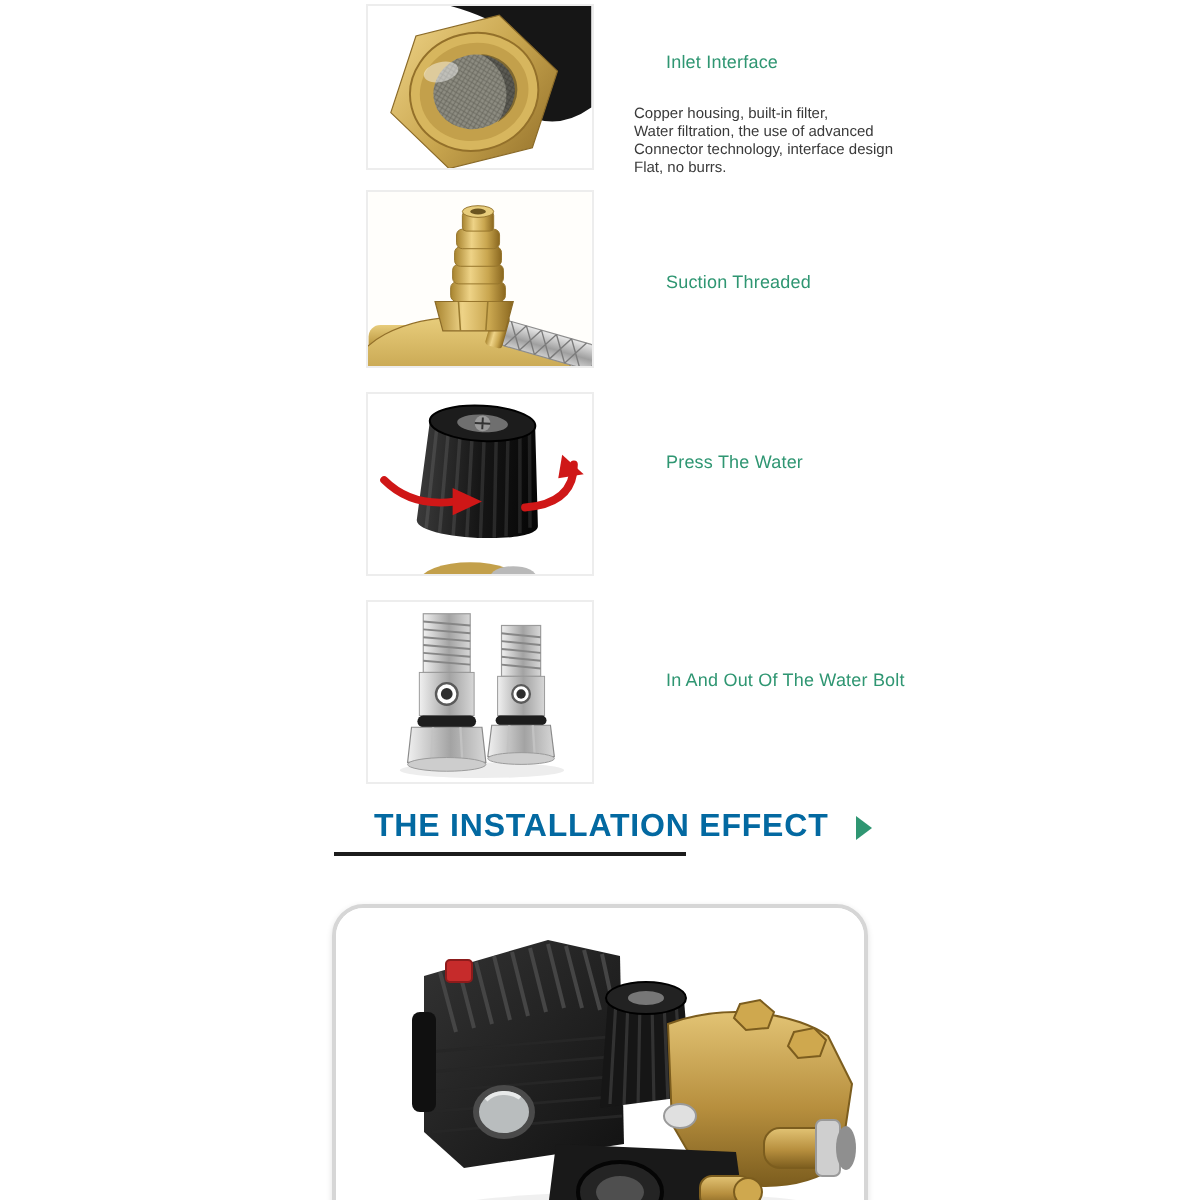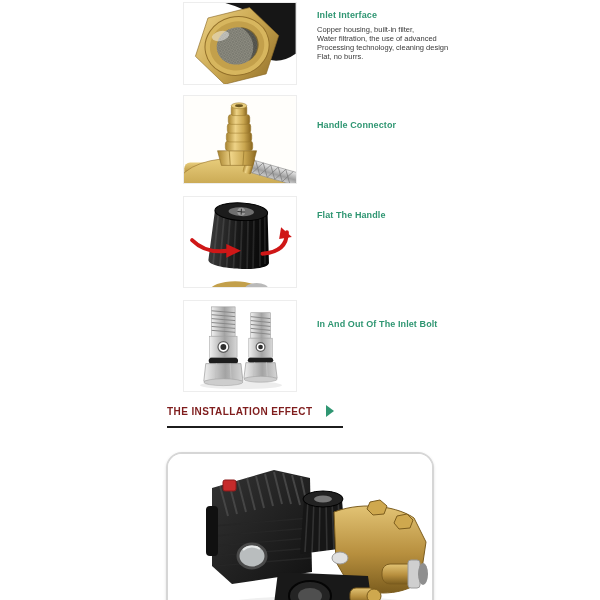--- a/index.html
+++ b/index.html
@@ -2,24 +2,24 @@
 <html><head>
 <meta charset="utf-8">
 <style>
   html,body{margin:0;padding:0;background:#fff;}
   .page{position:relative;width:600px;height:600px;background:#fff;overflow:hidden;
         font-family:"Liberation Sans","DejaVu Sans",sans-serif;}
   .photo{position:absolute;left:183px;width:114px;margin:0;background:#fff;
          border:1px solid #ededed;box-sizing:border-box;overflow:hidden;}
   .photo svg{display:block;width:100%;height:100%;}
   .ftext{position:absolute;left:317px;width:172px;}
-  .ftitle{margin:0;font-size:9px;font-weight:bold;color:#2f9672;letter-spacing:.1px;}
+  .ftitle{margin:16px;font-size:9px;font-weight:normal;color:#2f9672;letter-spacing:.1px;}
   .fdesc{margin:5px 0 0 0;font-size:7.5px;line-height:9px;color:#3a3a3a;white-space:pre-line;}
   .section-heading{position:absolute;left:167px;top:405px;display:flex;align-items:center;}
-  .section-title{font-size:10px;font-weight:bold;color:#7f1d1d;letter-spacing:.4px;}
+  .section-title{font-size:16px;font-weight:bold;color:#0369a1;letter-spacing:.4px;margin-left:20px;}
   .chevron{width:0;height:0;margin-left:14px;border-left:8px solid #2f9672;
            border-top:6px solid transparent;border-bottom:6px solid transparent;}
   .section-underline{position:absolute;left:167px;top:426px;width:176px;height:2px;background:#1c1c1c;}
   .install-card{position:absolute;left:166px;top:452px;width:268px;height:170px;
                 background:#fff;border:2px solid #d6d6d6;border-radius:16px;
                 box-shadow:0 1px 3px rgba(0,0,0,.12);box-sizing:border-box;overflow:hidden;}
   .install-card svg{display:block;width:264px;height:166px;}
 </style>
 </head>
 <body>
@@ -48,21 +48,21 @@
         <ellipse cx="54" cy="44" rx="21" ry="19" fill="url(#mesh)"></ellipse>
         <path d="M62,26 A21,19 0 0 1 62,62 A30,26 0 0 0 62,26 Z" fill="rgba(0,0,0,.35)"></path>
         <ellipse cx="40" cy="30" rx="9" ry="5" fill="rgba(255,255,255,.45)"></ellipse>
       </g>
     </svg>
   </figure>
   <div class="ftext" style="top:10px;">
     <h3 class="ftitle">Inlet Interface</h3>
     <p class="fdesc">Copper housing, built-in filter,
 Water filtration, the use of advanced
-Processing technology, cleaning design
+Connector technology, interface design
 Flat, no burrs.</p>
   </div>
 
   <figure class="photo" style="top:95px;height:89px;">
     <svg viewBox="0 0 114 89">
       <defs>
         <linearGradient id="br2" x1="0" y1="0" x2="1" y2="0">
           <stop offset="0" stop-color="#a8842f"></stop>
             <stop offset=".35" stop-color="#eed387"></stop>
             <stop offset=".7" stop-color="#c9a64f"></stop>
@@ -92,21 +92,21 @@
       <rect x="42" y="46" width="28" height="10" rx="3" fill="url(#br2)" stroke="#96752c" stroke-width=".5"></rect>
       <rect x="43" y="37" width="26" height="10" rx="3" fill="url(#br2)" stroke="#96752c" stroke-width=".5"></rect>
       <rect x="44" y="28" width="24" height="10" rx="3" fill="url(#br2)" stroke="#96752c" stroke-width=".5"></rect>
       <rect x="45" y="19" width="22" height="10" rx="3" fill="url(#br2)" stroke="#96752c" stroke-width=".5"></rect>
       <rect x="48" y="10" width="16" height="10" rx="2" fill="url(#br2)" stroke="#96752c" stroke-width=".5"></rect>
       <ellipse cx="56" cy="10" rx="8" ry="3" fill="#e8cd7c" stroke="#96752c" stroke-width=".5"></ellipse>
       <ellipse cx="56" cy="10" rx="4" ry="1.5" fill="#6b5520"></ellipse>
     </svg>
   </figure>
   <div class="ftext" style="top:120px;">
-    <h3 class="ftitle">Handle Connector</h3>
+    <h3 class="ftitle">Suction Threaded</h3>
   </div>
 
   <figure class="photo" style="top:196px;height:92px;">
     <svg viewBox="0 0 114 92">
       <defs>
         <linearGradient id="knobG" x1="0" y1="0" x2="1" y2="0">
           <stop offset="0" stop-color="#3a3a3a"></stop>
             <stop offset=".5" stop-color="#161616"></stop>
             <stop offset="1" stop-color="#050505"></stop>
         </linearGradient>
@@ -124,21 +124,21 @@
       </g>
       <g>
         <path d="M8,44 Q22,58 44,55" stroke="#cf1717" stroke-width="4" fill="none" stroke-linecap="round"></path>
         <polygon points="43,48 58,55 43,62" fill="#cf1717"></polygon>
         <path d="M105,36 Q105,56 80,58" stroke="#cf1717" stroke-width="4" fill="none" stroke-linecap="round"></path>
         <polygon points="99,31 110,41 97,43" fill="#cf1717"></polygon>
       </g>
     </svg>
   </figure>
   <div class="ftext" style="top:210px;">
-    <h3 class="ftitle">Flat The Handle</h3>
+    <h3 class="ftitle">Press The Water</h3>
   </div>
 
   <figure class="photo" style="top:300px;height:92px;">
     <svg viewBox="0 0 114 92">
       <defs>
         <linearGradient id="stH" x1="0" y1="0" x2="1" y2="0">
           <stop offset="0" stop-color="#f0f0f0"></stop>
             <stop offset=".55" stop-color="#a3a3a3"></stop>
             <stop offset="1" stop-color="#d7d7d7"></stop>
         </linearGradient>
@@ -165,21 +165,21 @@
         <circle cx="78" cy="47" r="4.5" fill="#ffffff" stroke="#5a5a5a" stroke-width="1.2"></circle>
         <circle cx="78" cy="47" r="2.4" fill="#2e2e2e"></circle>
         <rect x="65" y="58" width="26" height="5" rx="2.5" fill="#1d1d1d"></rect>
         <polygon points="63,63 93,63 95,79 61,79" fill="url(#stH)" stroke="#8a8a8a" stroke-width=".6"></polygon>
         <path d="M72,63 L71,79 M84,63 L85,79" stroke="#c2c2c2" stroke-width="1.2"></path>
         <ellipse cx="78" cy="80" rx="17" ry="3" fill="#cdcdcd" stroke="#9a9a9a" stroke-width=".5"></ellipse>
       </g>
     </svg>
   </figure>
   <div class="ftext" style="top:319px;">
-    <h3 class="ftitle">In And Out Of The Inlet Bolt</h3>
+    <h3 class="ftitle">In And Out Of The Water Bolt</h3>
   </div>
 
   <div class="section-heading">
     <span class="section-title">THE INSTALLATION EFFECT</span>
     <span class="chevron"></span>
   </div>
   <div class="section-underline"></div>
 
   <div class="install-card">
     <svg viewBox="0 0 264 166">

